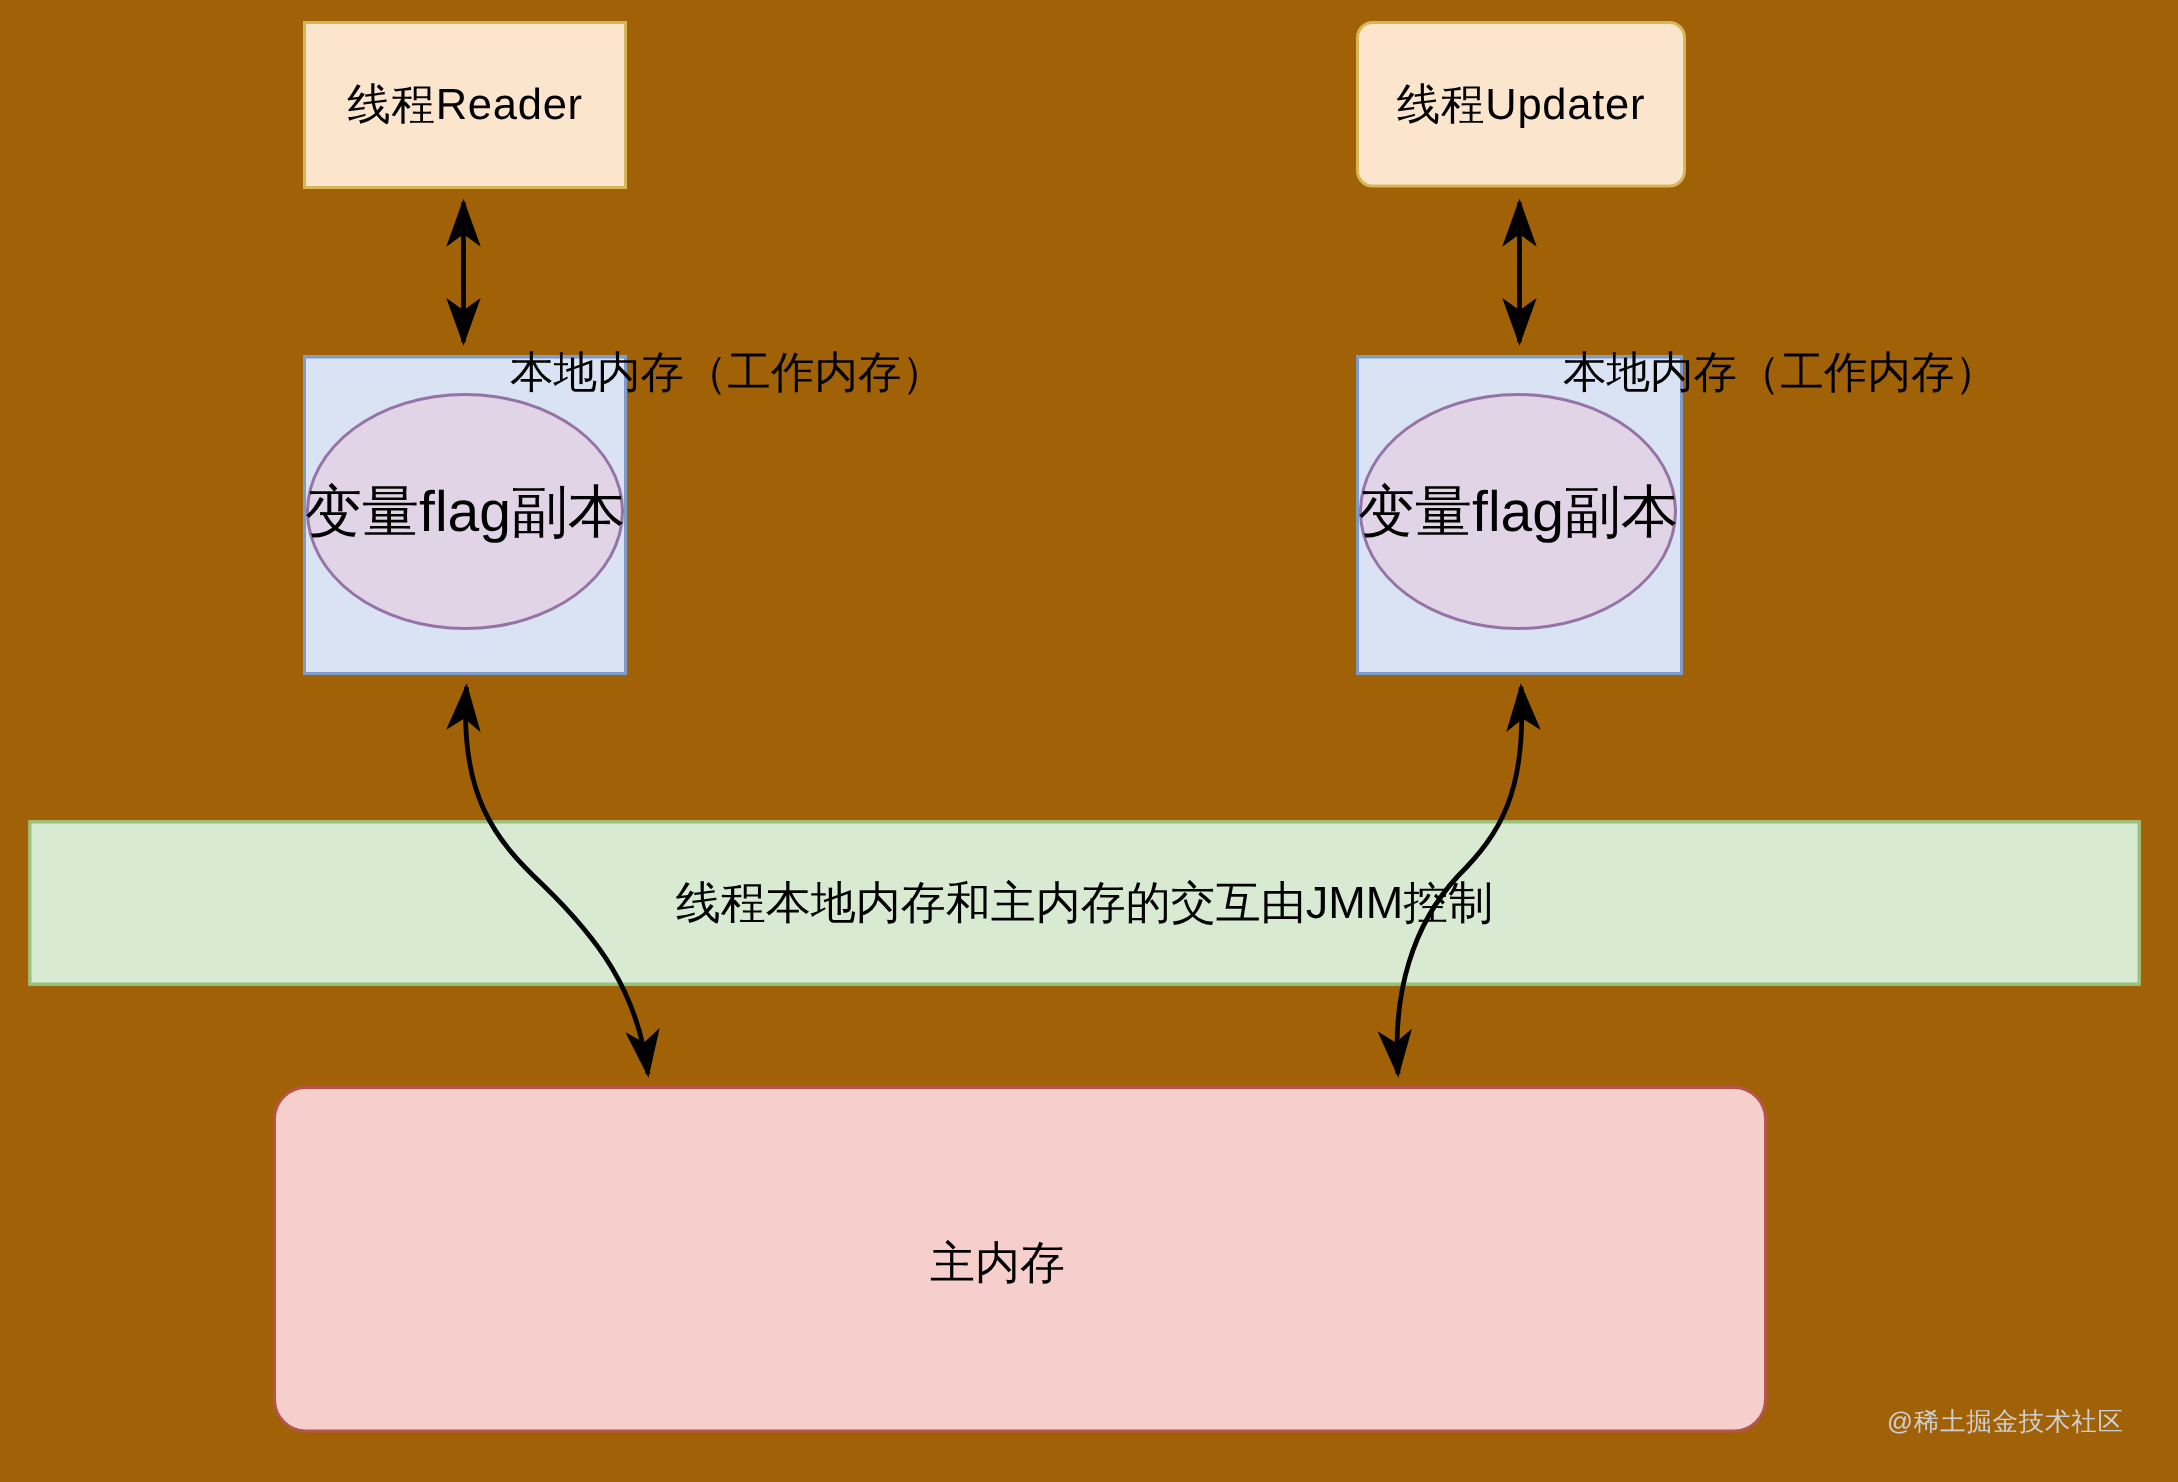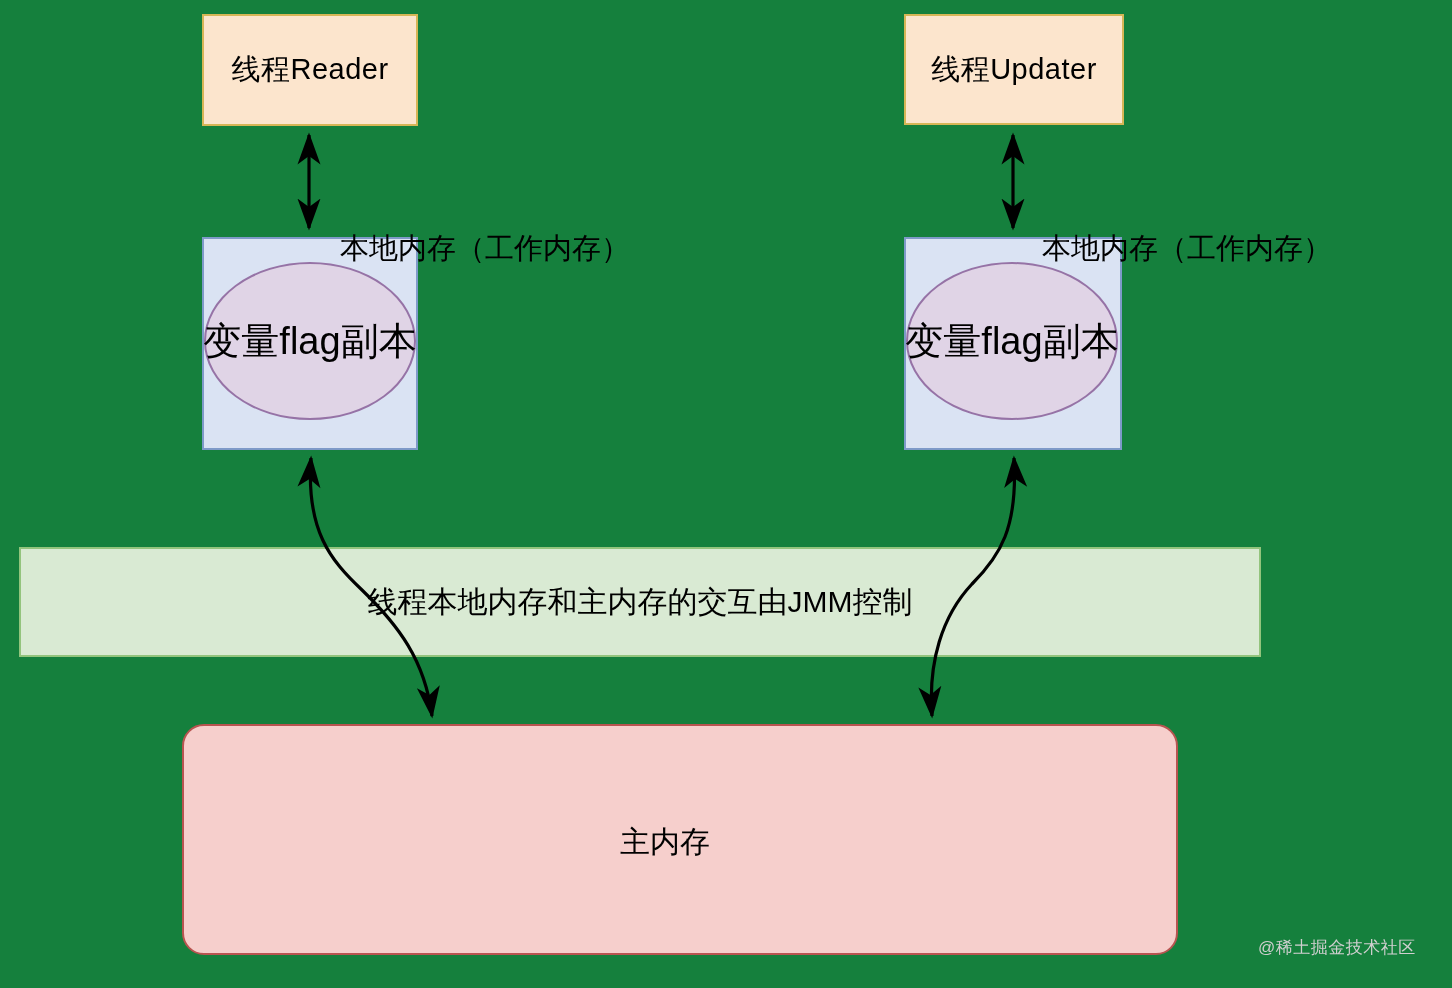--- a/index.html
+++ b/index.html
@@ -4,21 +4,21 @@
 <style>
   html, body {
     margin: 0;
     padding: 0;
     background: #ffffff;
   }
   #canvas {
     position: relative;
     width: 1452px;
     height: 988px;
-    background: #15803d;
+    background: #a16207;
     font-family: "Liberation Sans", "DejaVu Sans", sans-serif;
     overflow: hidden;
   }
 
   
   .thread-box {
     position: absolute;
     box-sizing: border-box;
     background: #fce5cd;
     border: 2px solid #d6b656;
@@ -26,21 +26,21 @@
     align-items: center;
     justify-content: center;
   }
   .thread-box .label {
     font-size: 29px;
     color: #000000;
     letter-spacing: 0.5px;
     white-space: nowrap;
   }
   #thread-reader-box { left: 202px; top: 14px;  width: 216px; height: 112px; }
-  #thread-updater-box { left: 904px; top: 14px; width: 220px; height: 111px; }
+  #thread-updater-box { left: 904px; top: 14px; width: 220px; height: 111px; border-radius: 11px; }
 
   
   .local-mem-box {
     position: absolute;
     box-sizing: border-box;
     background: #dae3f3;
     border: 2px solid #7e9ac8;
   }
   #local-mem-box-left  { left: 202px; top: 237px; width: 216px; height: 213px; }
   #local-mem-box-right { left: 904px; top: 237px; width: 218px; height: 213px; }
@@ -75,21 +75,21 @@
   }
   #local-mem-label-left  { left: 340px; top: 190px; }
   #local-mem-label-right { left: 1042px; top: 190px; }
 
   
   #jmm-bar {
     position: absolute;
     box-sizing: border-box;
     left: 19px;
     top: 547px;
-    width: 1242px;
+    width: 1408px;
     height: 110px;
     background: #d9ead3;
     border: 2px solid #93c47d;
     display: flex;
     align-items: center;
     justify-content: center;
   }
   #jmm-bar .label {
     font-size: 30px;
     color: #000000;

